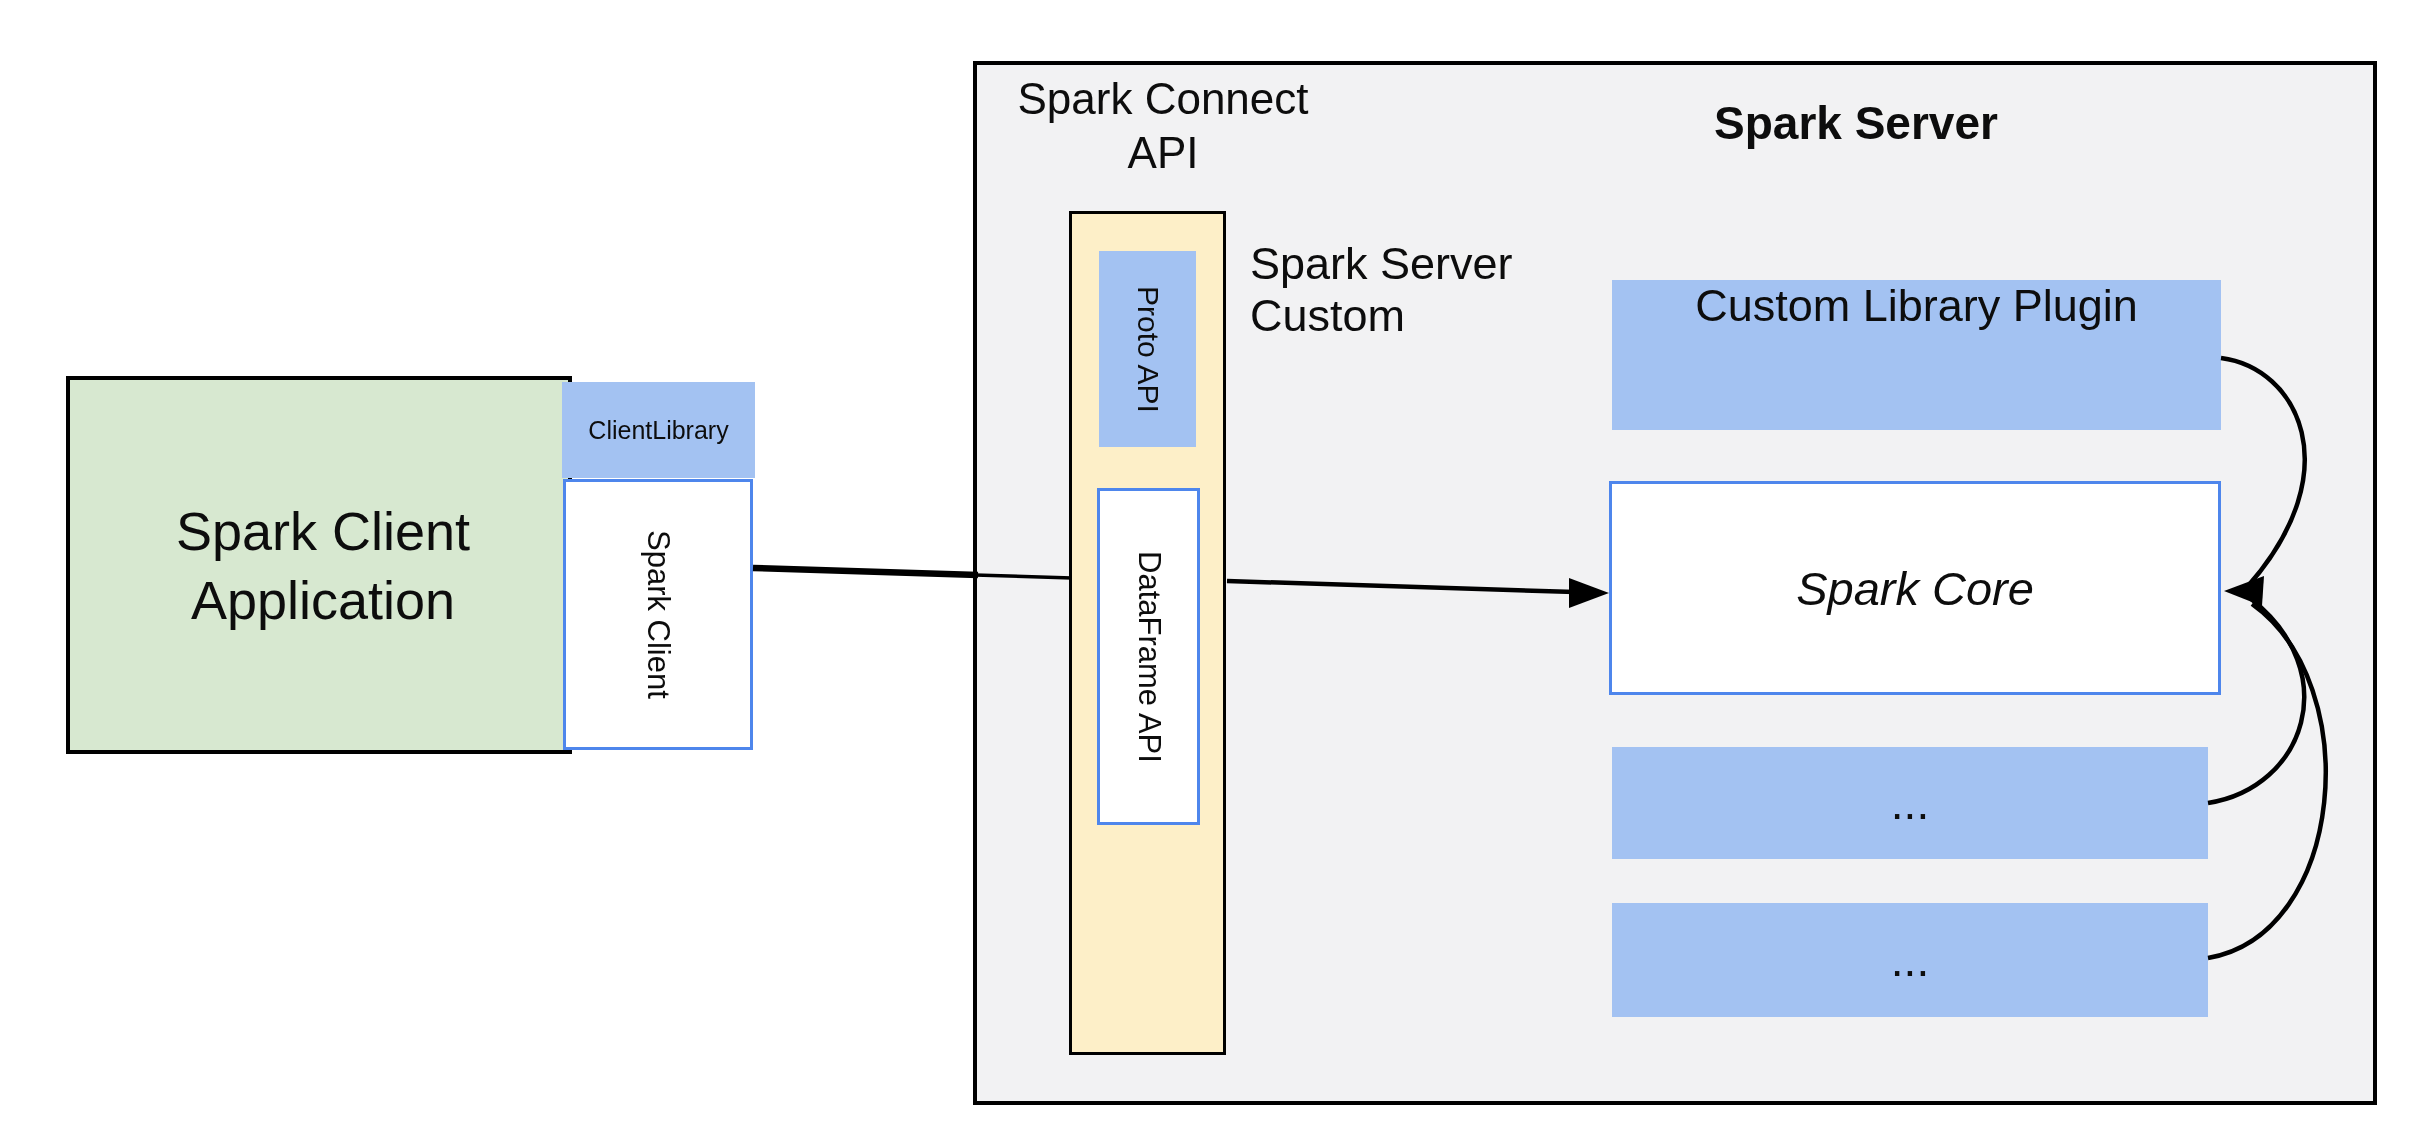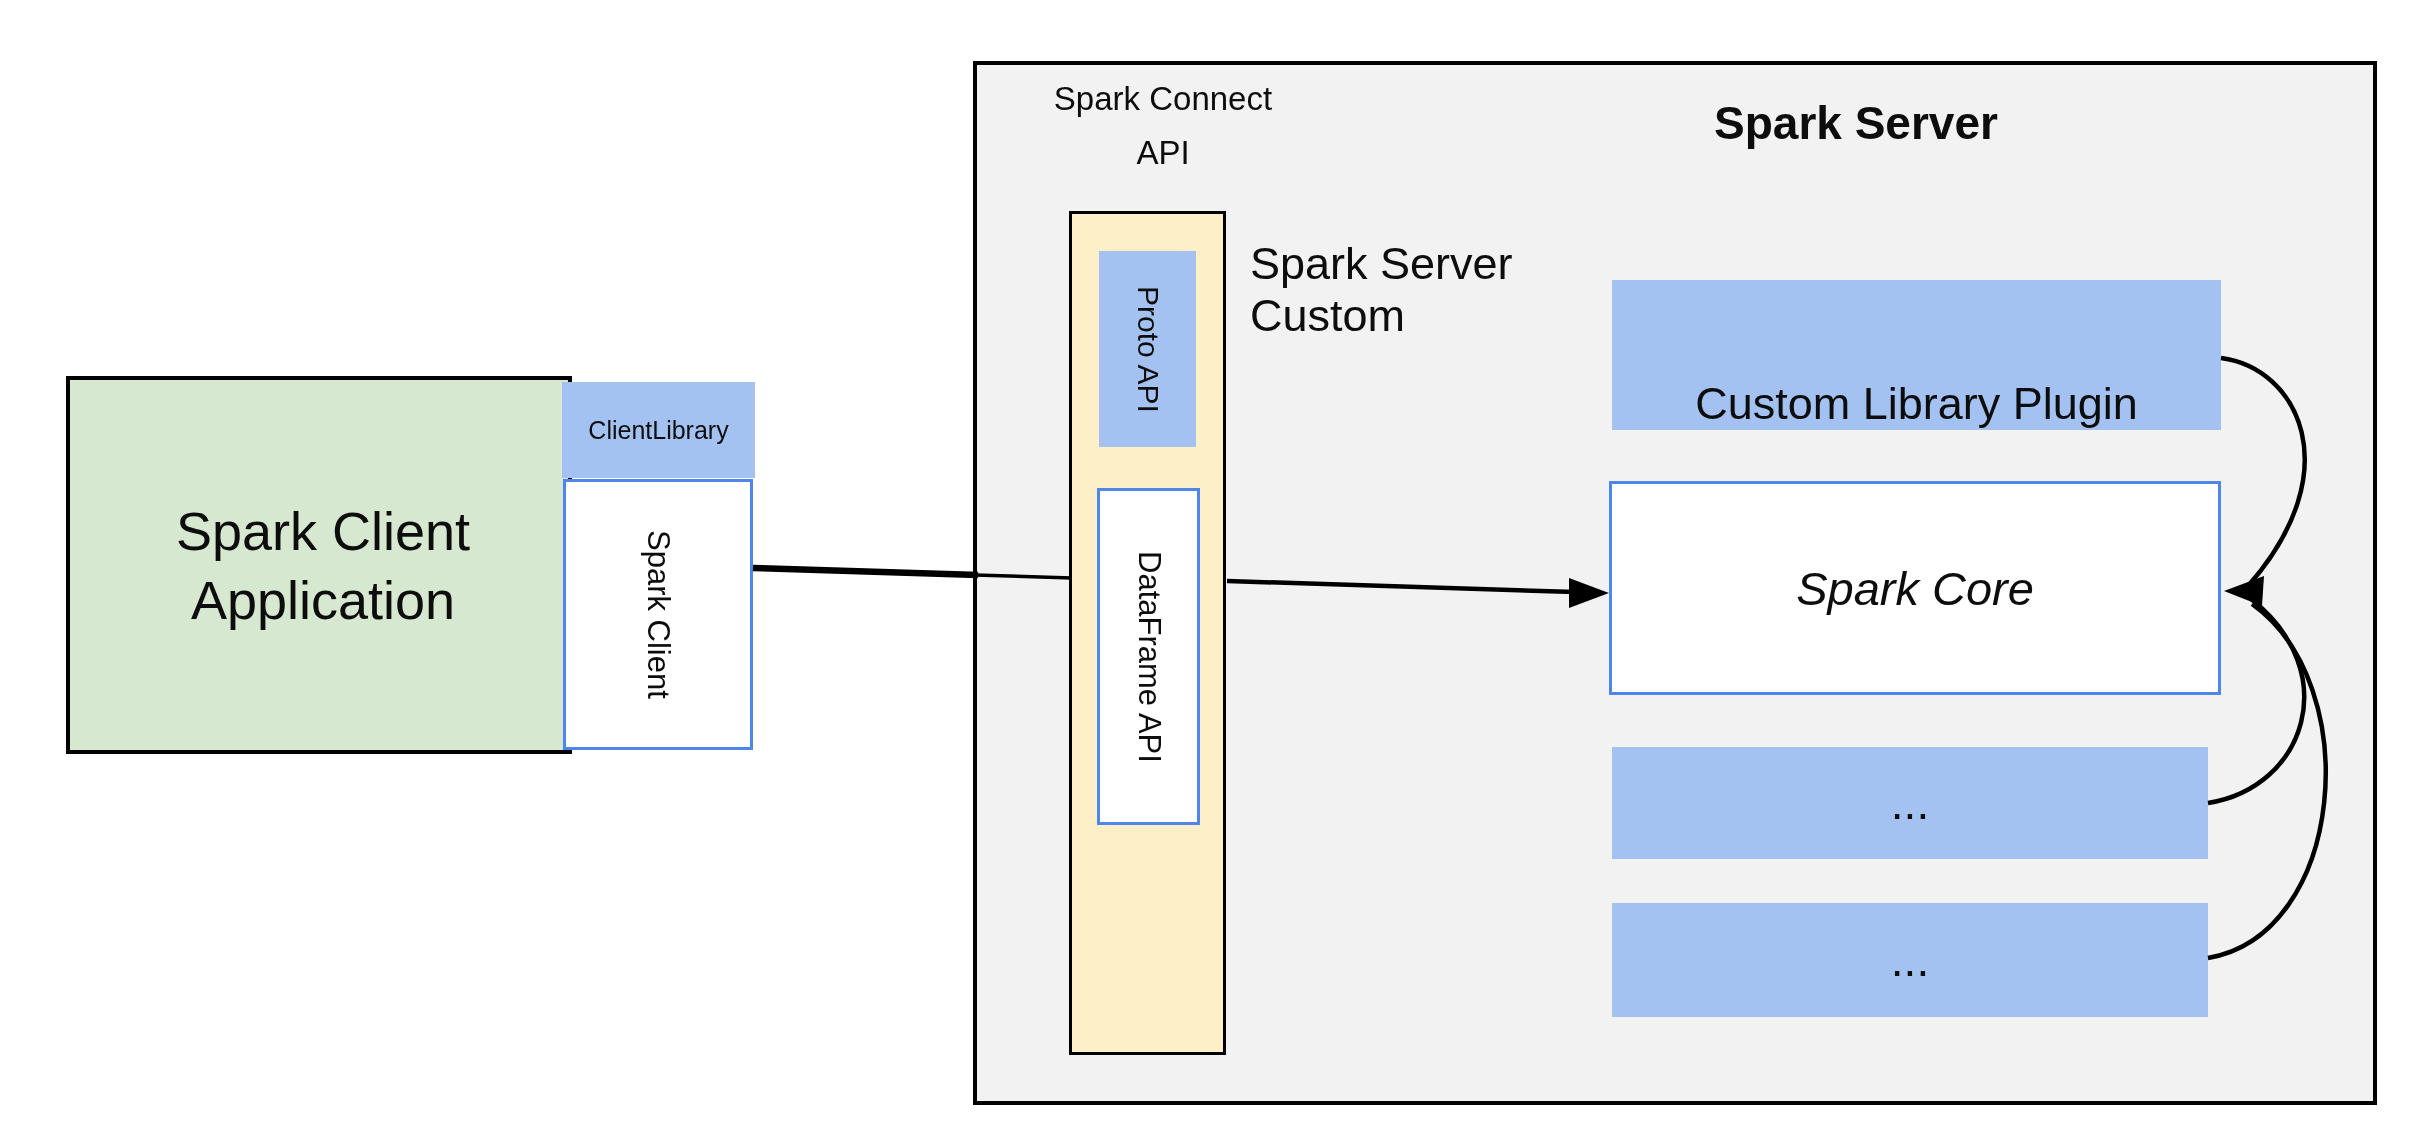--- a/index.html
+++ b/index.html
@@ -36,21 +36,21 @@
   }
 
   
   .blue-fill { background: #a3c2f2; }
   .client-package-box { left: 562px; top: 382px; width: 193px; height: 96px;
     display: flex; align-items: center; justify-content: center;
     font-size: 25px; line-height: 33px; text-align: center; }
   .proto-box { left: 1099px; top: 251px; width: 97px; height: 196px;
     display: flex; align-items: center; justify-content: center; }
   .plugin-box { left: 1612px; top: 280px; width: 609px; height: 150px;
-    display: flex; align-items: flex-end; justify-content: center; font-size: 45px; }
+    display: flex; align-items: flex-start; justify-content: center; font-size: 45px; }
   .dots-box-1 { left: 1612px; top: 747px; width: 596px; height: 112px;
     display: flex; align-items: center; justify-content: center; font-size: 46px; }
   .dots-box-2 { left: 1612px; top: 903px; width: 596px; height: 114px;
     display: flex; align-items: center; justify-content: center; font-size: 46px; }
 
   
   .blue-border { background: #ffffff; border: 3px solid #4e86ec; }
   .spark-client-box { left: 563px; top: 479px; width: 190px; height: 271px;
     display: flex; align-items: center; justify-content: center; }
   .dataframe-box { left: 1097px; top: 488px; width: 103px; height: 337px;
@@ -63,21 +63,21 @@
     writing-mode: vertical-rl;
     text-orientation: mixed;
     white-space: nowrap;
   }
   .vtext-30 { font-size: 30px; }
   .vtext-31 { font-size: 31px; }
 
   
   .label { white-space: nowrap; }
   .connect-title { left: 963px; top: 72px; width: 400px;
-    text-align: center; font-size: 33px; line-height: 54px; }
+    text-align: center; font-size: 44px; line-height: 54px; }
   .server-title { left: 1656px; top: 96px; width: 400px;
     text-align: center; font-size: 46px; font-weight: bold; line-height: 54px; }
   .library-label { left: 1250px; top: 238px;
     text-align: left; font-size: 45px; line-height: 52px; }
   .green-label { left: 68px; top: 497px; width: 510px;
     text-align: center; font-size: 54px; line-height: 69px; }
 
   
   svg.arrows {
     position: absolute;

